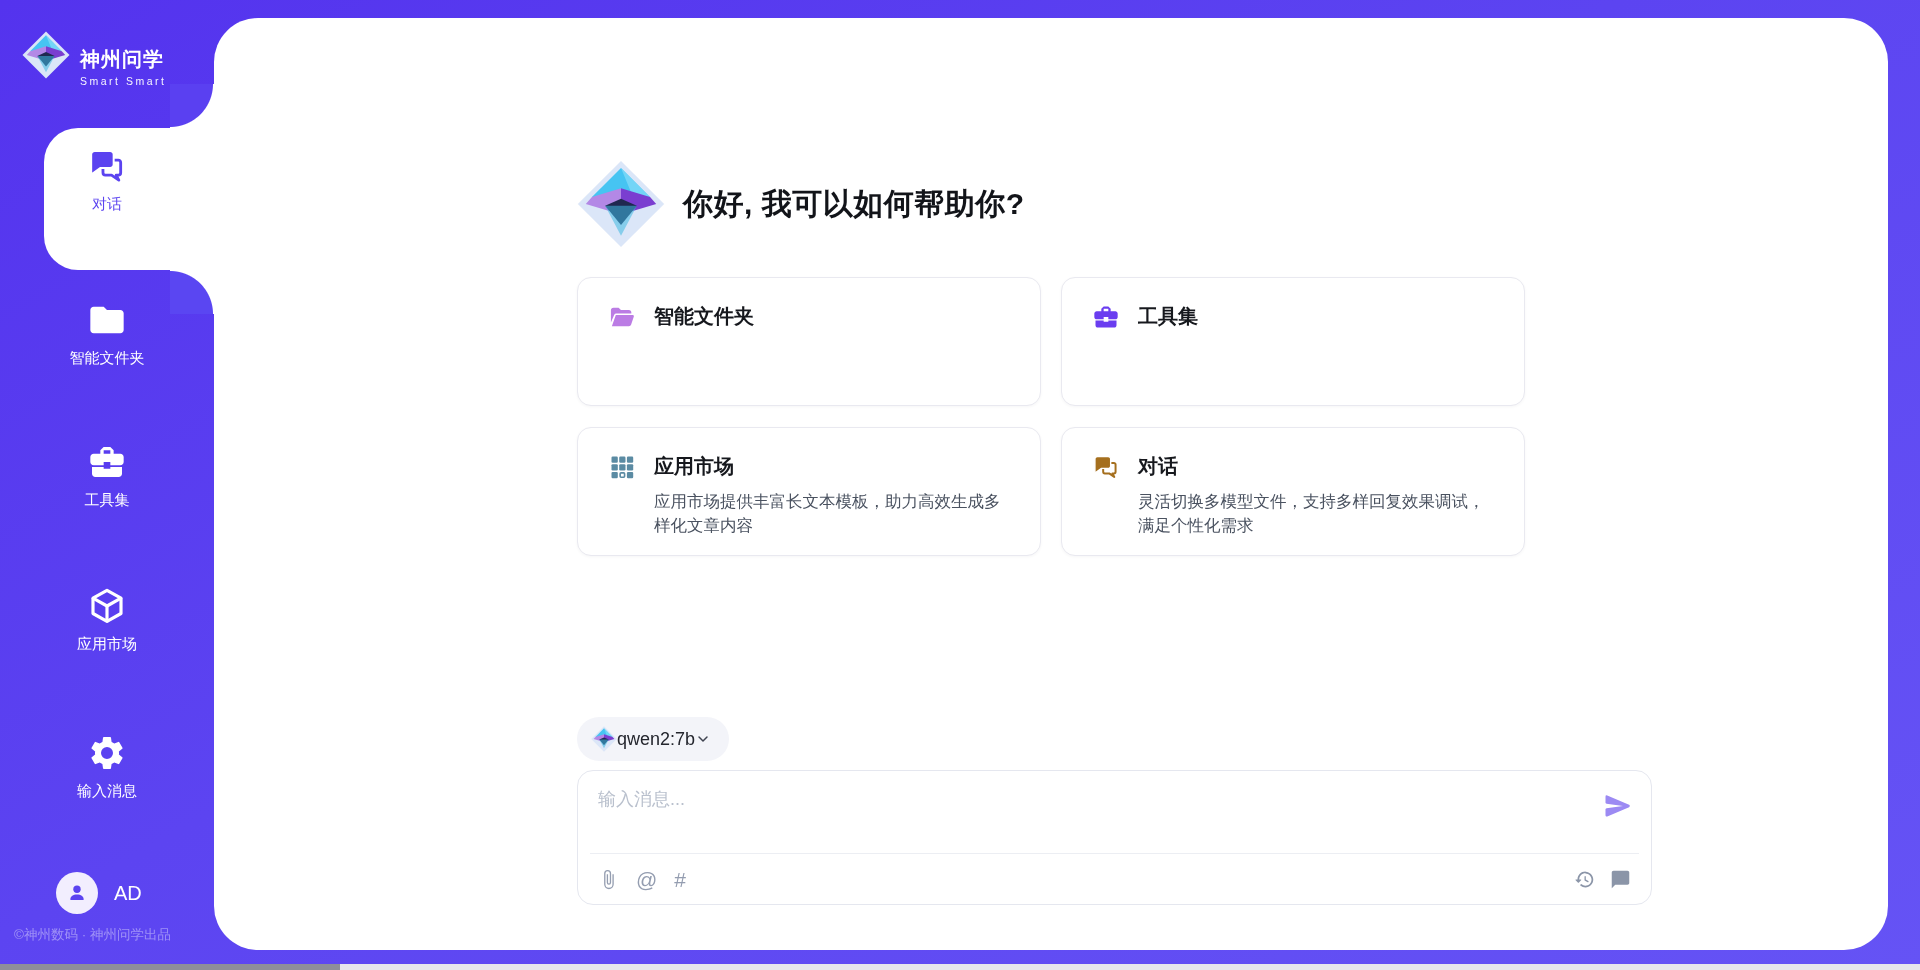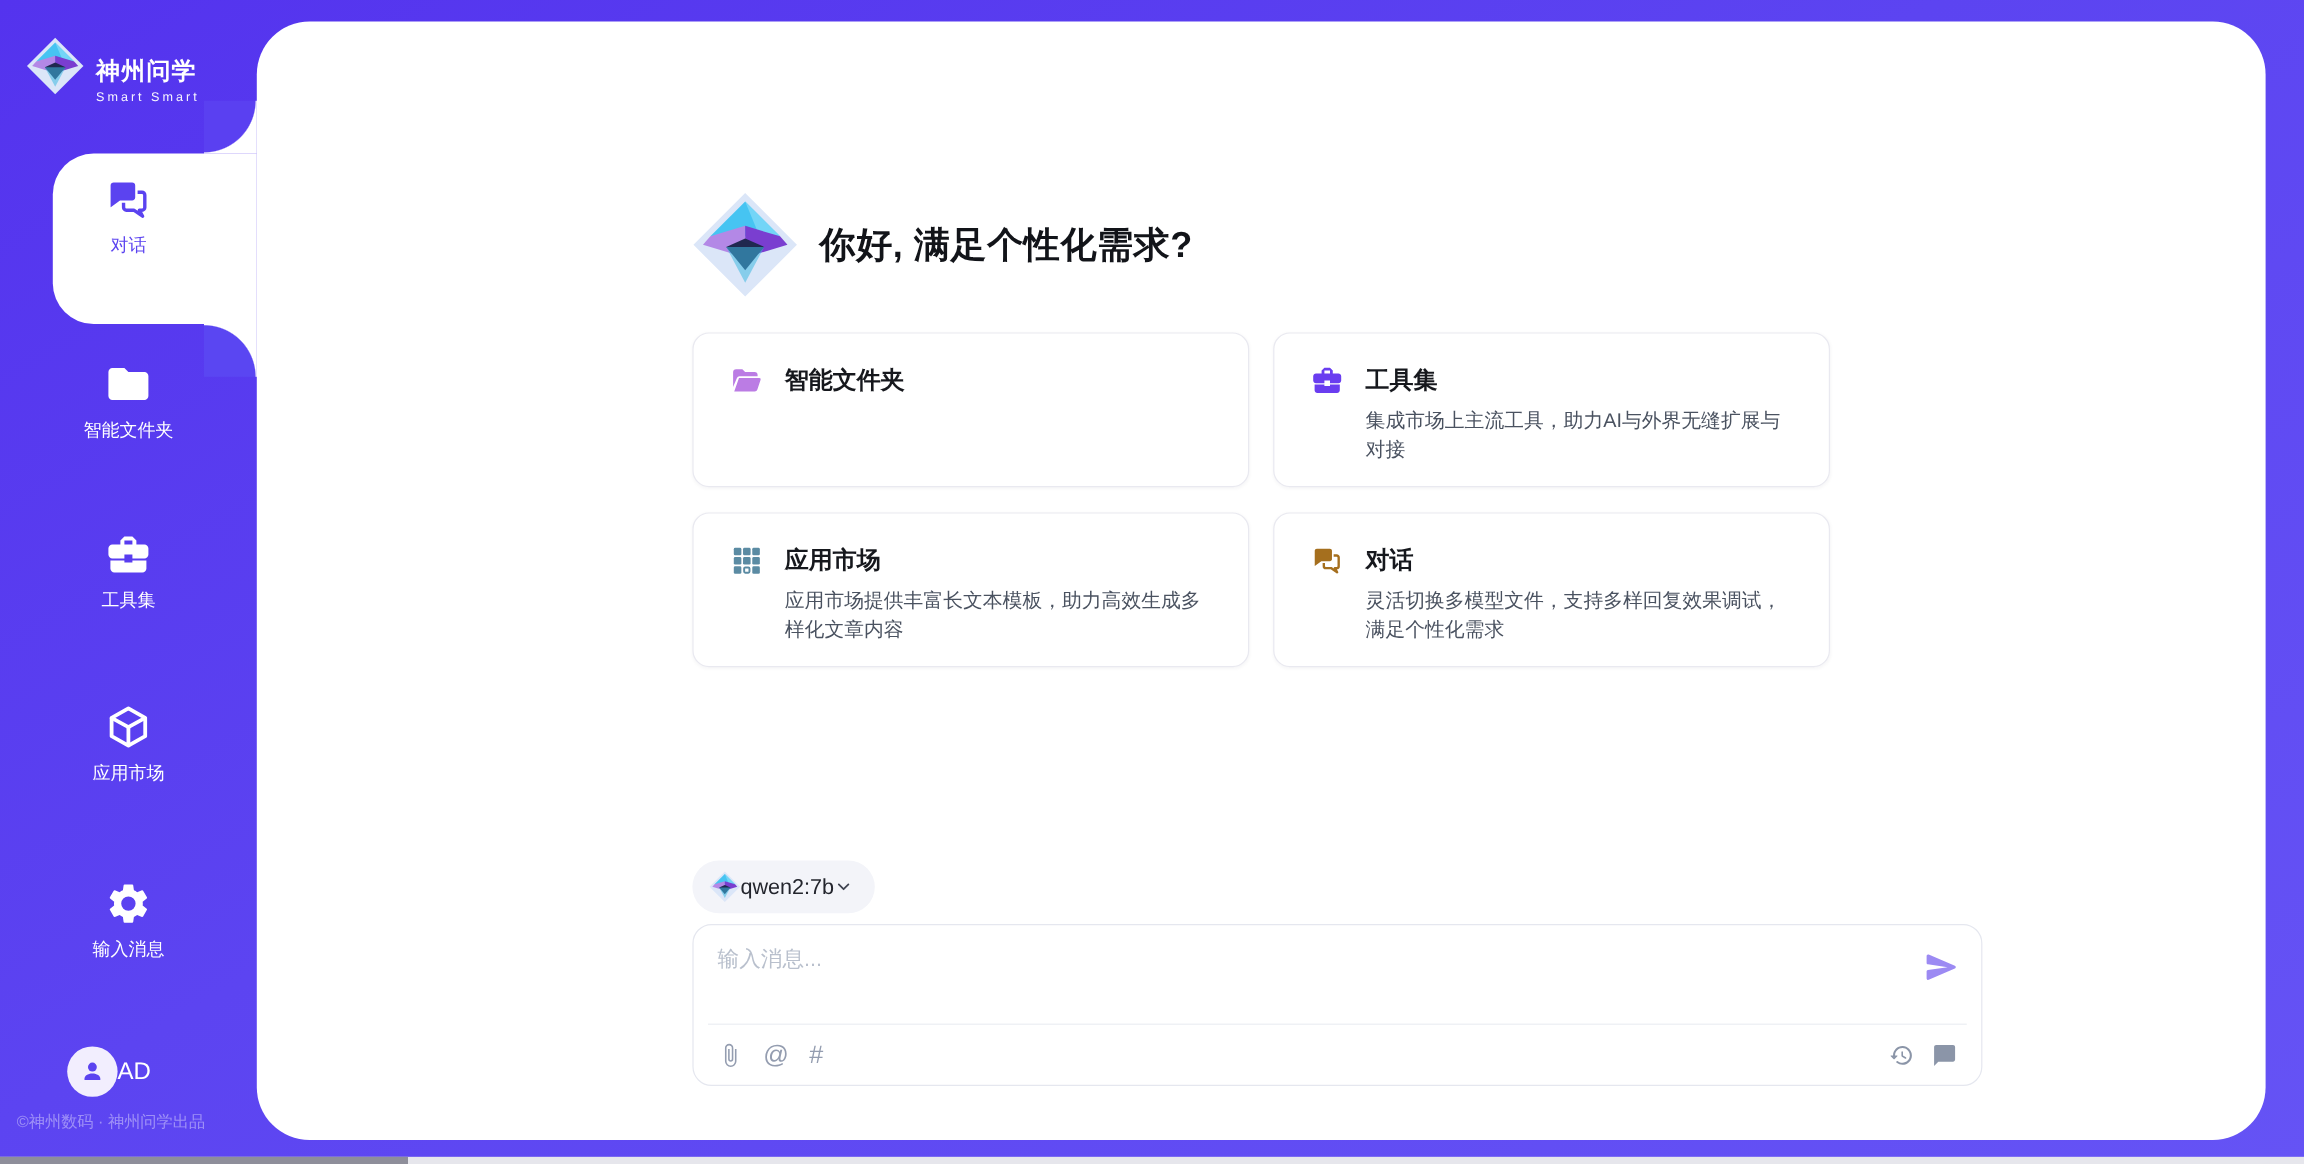--- a/index.html
+++ b/index.html
@@ -20,21 +20,21 @@
   .nav-item .lbl { font-size:15px; }
   .nav-item svg { width:40px; height:40px; }
 
   .tab-blob { position:absolute; left:44px; top:128px; width:170px; height:142px; background:#fff; border-radius:34px 0 0 34px; }
   .tab-conn { position:absolute; left:170px; width:44px; height:44px; }
   .tab-conn.top    { top:84px;  background:radial-gradient(circle 44px at 0 0,   #5a40f1 0 42.5px, #ffffff 43.5px); }
   .tab-conn.bottom { top:270px; background:radial-gradient(circle 44px at 0 100%,#5a46f2 0 42.5px, #ffffff 43.5px); }
   .nav-active { top:146px; color:#5b43f0; }
   .nav-active .lbl { color:#5b43f0; }
 
-  .user-row { position:absolute; left:56px; top:872px; display:flex; align-items:center; cursor:pointer; }
+  .user-row { position:absolute; left:56px; top:872px; display:flex; align-items:center; gap:16px; cursor:pointer; }
   .avatar { width:42px; height:42px; border-radius:50%; background:#f2eefe; display:flex; align-items:center; justify-content:center; }
   .avatar svg { width:24px; height:24px; }
   .user-name { color:#fff; font-size:20px; font-weight:500; }
   .side-footer { position:absolute; left:14px; top:926px; color:rgba(255,255,255,.4); font-size:13.5px; }
 
   
   .panel { position:absolute; left:214px; top:18px; width:1674px; height:932px; background:#fff; border-radius:44px; }
   .content { width:948px; margin:0 auto; display:flex; flex-direction:column; }
 
   .hero { margin-top:142px; display:flex; align-items:center; gap:18px; }
@@ -157,38 +157,37 @@
   <div class="side-footer">©神州数码 · 神州问学出品</div>
 </div>
 
 <div class="panel">
   <div class="content">
 
     <div class="hero">
       <svg class="diamond" viewBox="0 0 100 100">
           <use href="#diamond-shape"></use>
         </svg>
-      <div class="hero-title">你好, 满足个性化需求?</div>
+      <div class="hero-title">你好, 我可以如何帮助你?</div>
     </div>
 
     <div class="cards">
 
       <div class="card">
         <svg viewBox="0 0 24 24" style="color: rgb(187, 124, 228);">
           <path fill="currentColor" d="M2.5 6.2A2.2 2.2 0 0 1 4.7 4h4.4l2 2h6.7A2.2 2.2 0 0 1 20 8.2V9H7.1a2 2 0 0 0-1.86 1.27L2.5 16.8zM6.7 10.3h14.5a1 1 0 0 1 .95 1.32l-2.3 6.9a2 2 0 0 1-1.9 1.38H3.3z"></path>
         </svg>
         <div class="card-title">智能文件夹</div>
       </div>
 
       <div class="card">
         <svg viewBox="0 0 24 24" style="color: rgb(106, 61, 240);">
           <path fill="currentColor" d="M10 16v-1H3.01L3 19c0 1.11.89 2 2 2h14c1.11 0 2-.89 2-2v-4h-7v1h-4zm10-9h-4.01V5l-2-2h-4l-2 2v2H4c-1.1 0-2 .9-2 2v3c0 1.11.89 2 2 2h6v-2h4v2h6c1.1 0 2-.9 2-2V9c0-1.1-.9-2-2-2zm-6 0h-4V5h4v2z"></path>
         </svg>
         <div class="card-title">工具集</div>
-        <div class="card-desc">集成市场上主流工具，助力AI与外界无缝扩展与对接</div>
       </div>
 
       <div class="card">
         <svg viewBox="0 0 24 24" style="color: rgb(91, 139, 163);">
           <g fill="currentColor">
             <rect x="3" y="3" width="5.4" height="5.4" rx="1"></rect>
               <rect x="9.6" y="3" width="5.4" height="5.4" rx="1"></rect>
               <rect x="16.2" y="3" width="5.4" height="5.4" rx="1"></rect>
             <rect x="3" y="9.6" width="5.4" height="5.4" rx="1"></rect>
               <rect x="9.6" y="9.6" width="5.4" height="5.4" rx="1"></rect>

